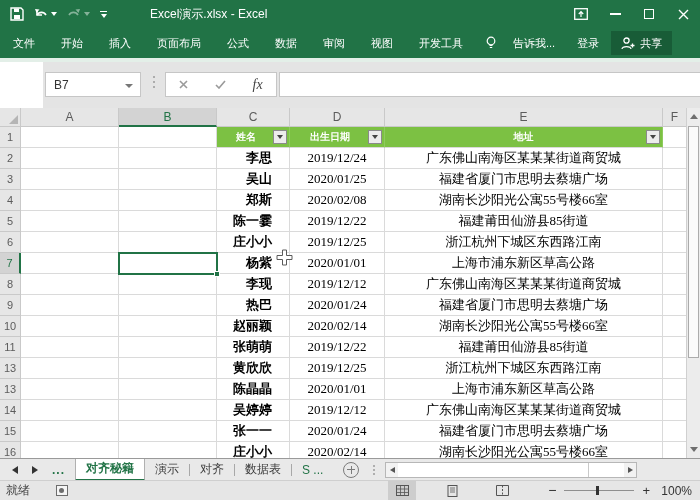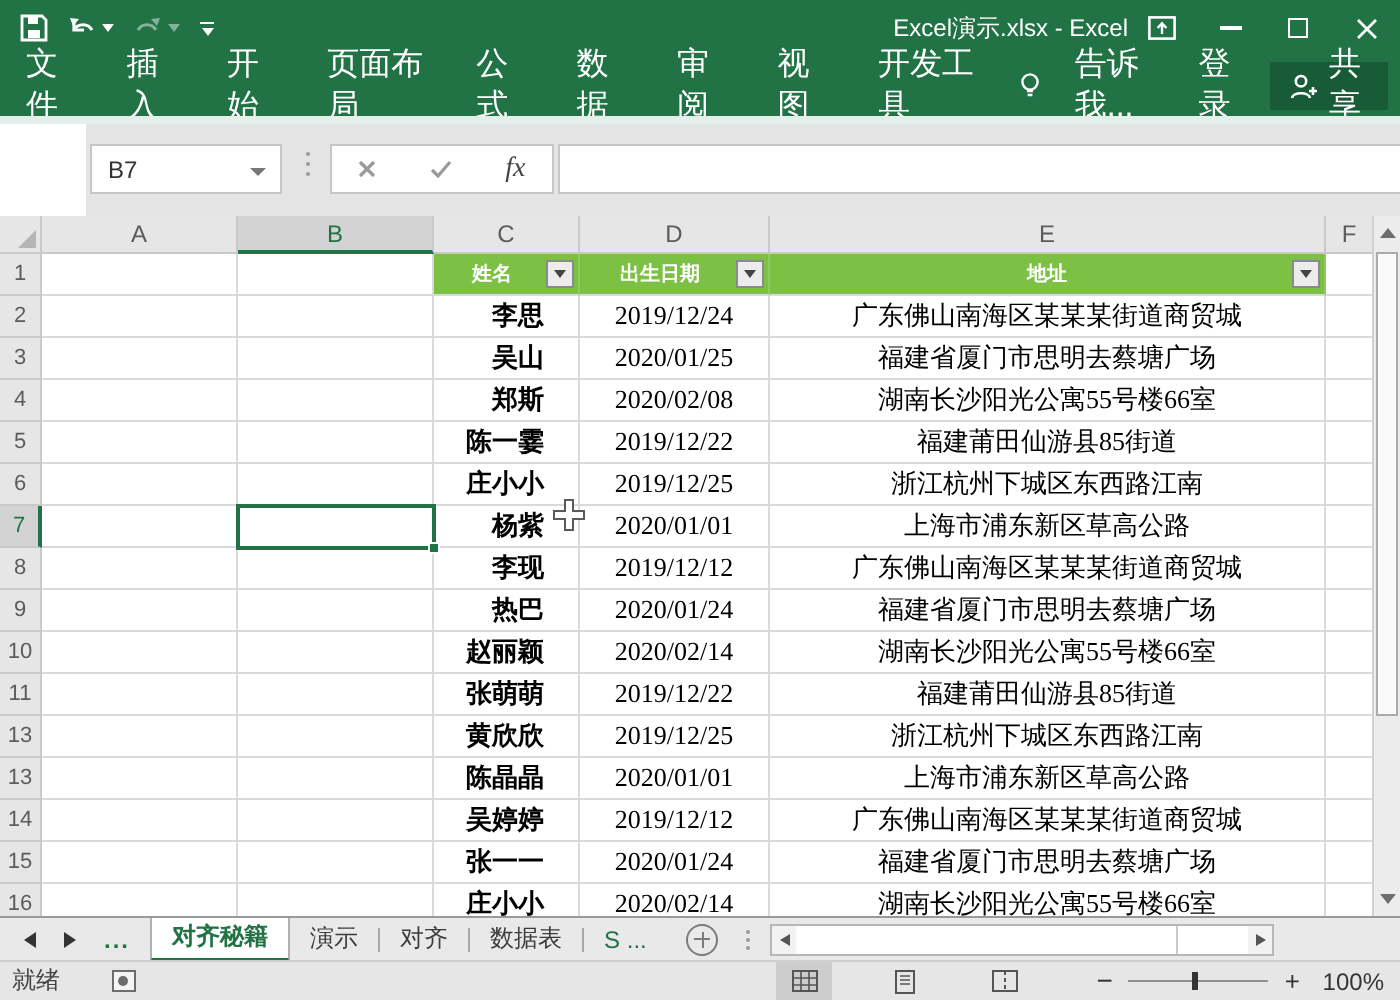--- a/index.html
+++ b/index.html
@@ -8,26 +8,26 @@
     position:relative; width:700px; height:500px; overflow:hidden;
     font-family:"Liberation Sans", sans-serif; background:#fff;
   }
   
   .titlebar { position:absolute; top:0; left:0; width:700px; height:28px;
     background:#217346; display:flex; align-items:center; color:#fff; }
   .qat { display:flex; align-items:center; gap:10px; padding-left:10px; width:150px; }
   .qat svg { display:block; }
   .caret-dn { width:0; height:0; border-left:3px solid transparent; border-right:3px solid transparent; border-top:4px solid #fff; display:inline-block; }
   .dim { opacity:.45; }
-  .title { flex:1; text-align:right; font-size:12px; color:#fff; }
+  .title { flex:1; text-align:left; font-size:12px; color:#fff; }
   .winctl { display:flex; align-items:center; height:28px; }
   .winbtn { width:34px; height:28px; display:flex; align-items:center; justify-content:center; }
   
   .ribbontabs { position:absolute; top:28px; left:0; width:700px; height:30px;
-    background:#217346; display:flex; align-items:center; color:#fff; font-size:16px; }
+    background:#217346; display:flex; align-items:center; color:#fff; font-size:11px; }
   .rtab { padding:0 13px; height:30px; display:flex; align-items:center; }
   .tellme { display:flex; align-items:center; gap:17px; padding:0 10px; }
   .signin { padding:0 12px; }
   .sharebox { display:flex; align-items:center; gap:5px; background:#185c37; height:24px; padding:0 10px; margin-right:6px; }
   .accentstrip { position:absolute; top:58px; left:0; width:700px; height:4px; background:#e3efe8; }
   
   .formulabar { position:absolute; top:62px; left:0; width:700px; height:46px; background:#e4e4e4;margin-left:43px; }
   .namebox { position:absolute; left:2px; top:10px; width:96px; height:25px; background:#fff;
     border:1px solid #c6c6c6; display:flex; align-items:center; font-size:12px; color:#333; padding-left:8px; }
   .namebox .caret { position:absolute; right:7px; top:11px; width:0; height:0;
@@ -173,22 +173,22 @@
       <span class="winbtn">
         <svg width="11" height="11" viewBox="0 0 11 11">
             <path d="M1 1 L10 10 M10 1 L1 10" stroke="#fff" stroke-width="1.4"></path>
           </svg>
       </span>
     </div>
   </div>
 
   <div class="ribbontabs">
     <span class="rtab">文件</span>
+    <span class="rtab">开始</span>
     <span class="rtab">插入</span>
-    <span class="rtab">开始</span>
     <span class="rtab">页面布局</span>
     <span class="rtab">公式</span>
     <span class="rtab">数据</span>
     <span class="rtab">审阅</span>
     <span class="rtab">视图</span>
     <span class="rtab">开发工具</span>
     <span class="tellme">
       <span>
         <svg width="10" height="14" viewBox="0 0 10 14">
             <circle cx="5" cy="5" r="3.8" fill="none" stroke="#fff" stroke-width="1.2"></circle>

